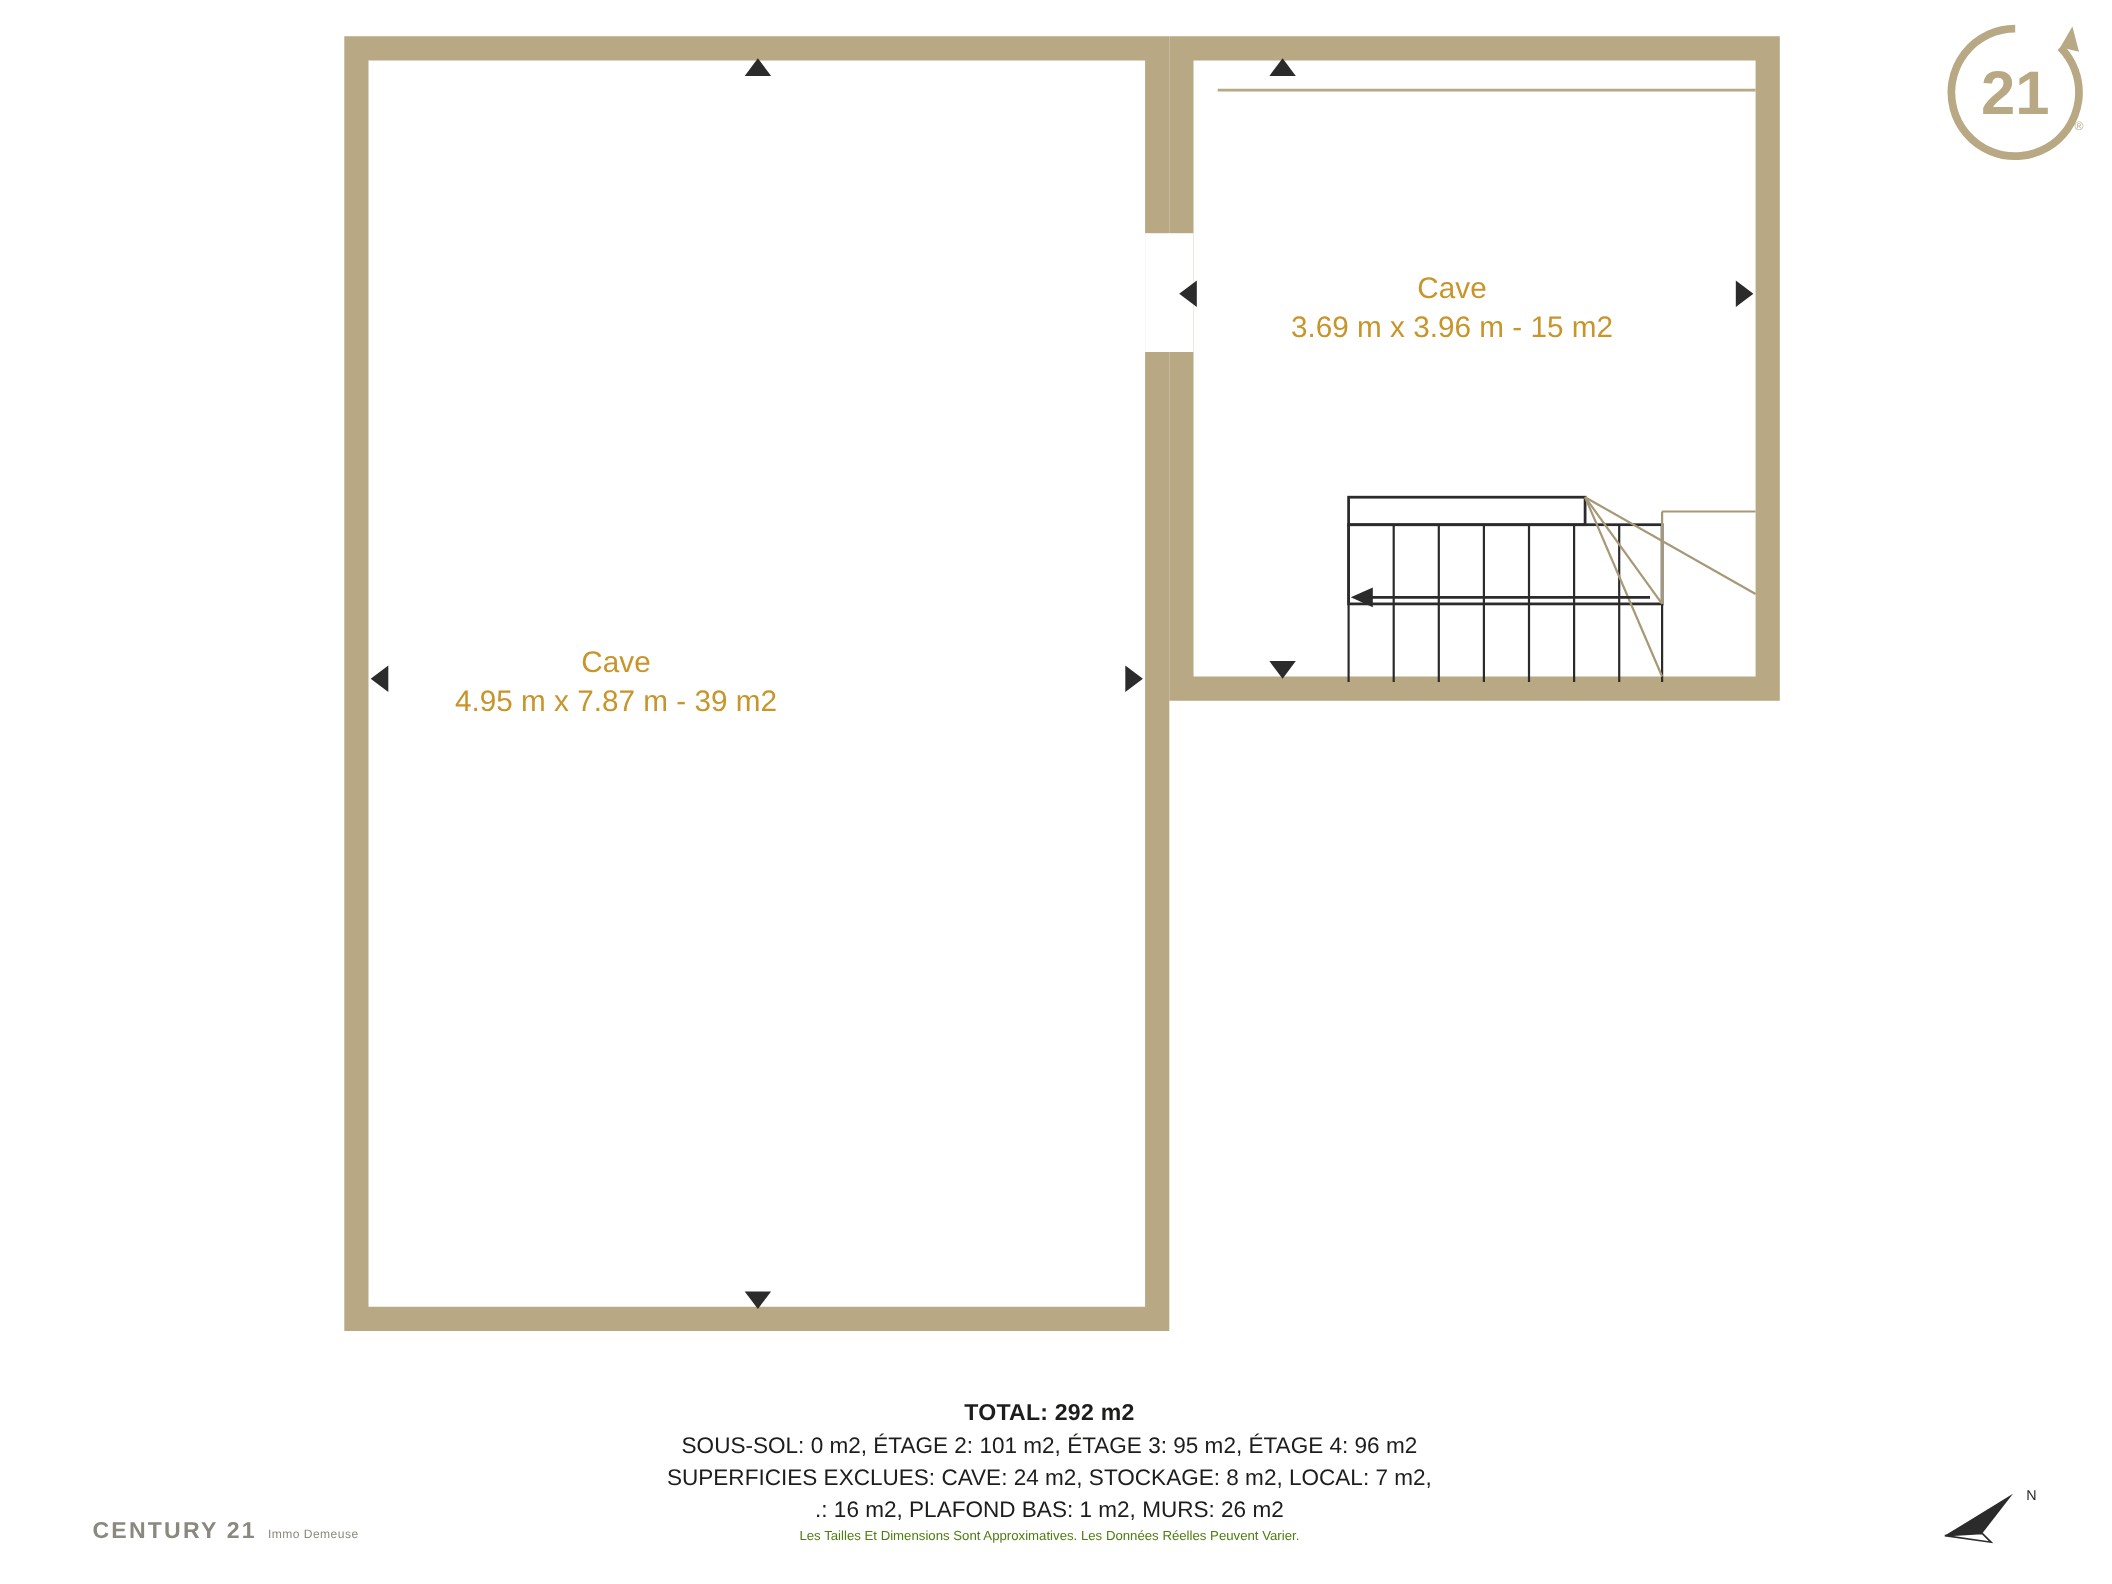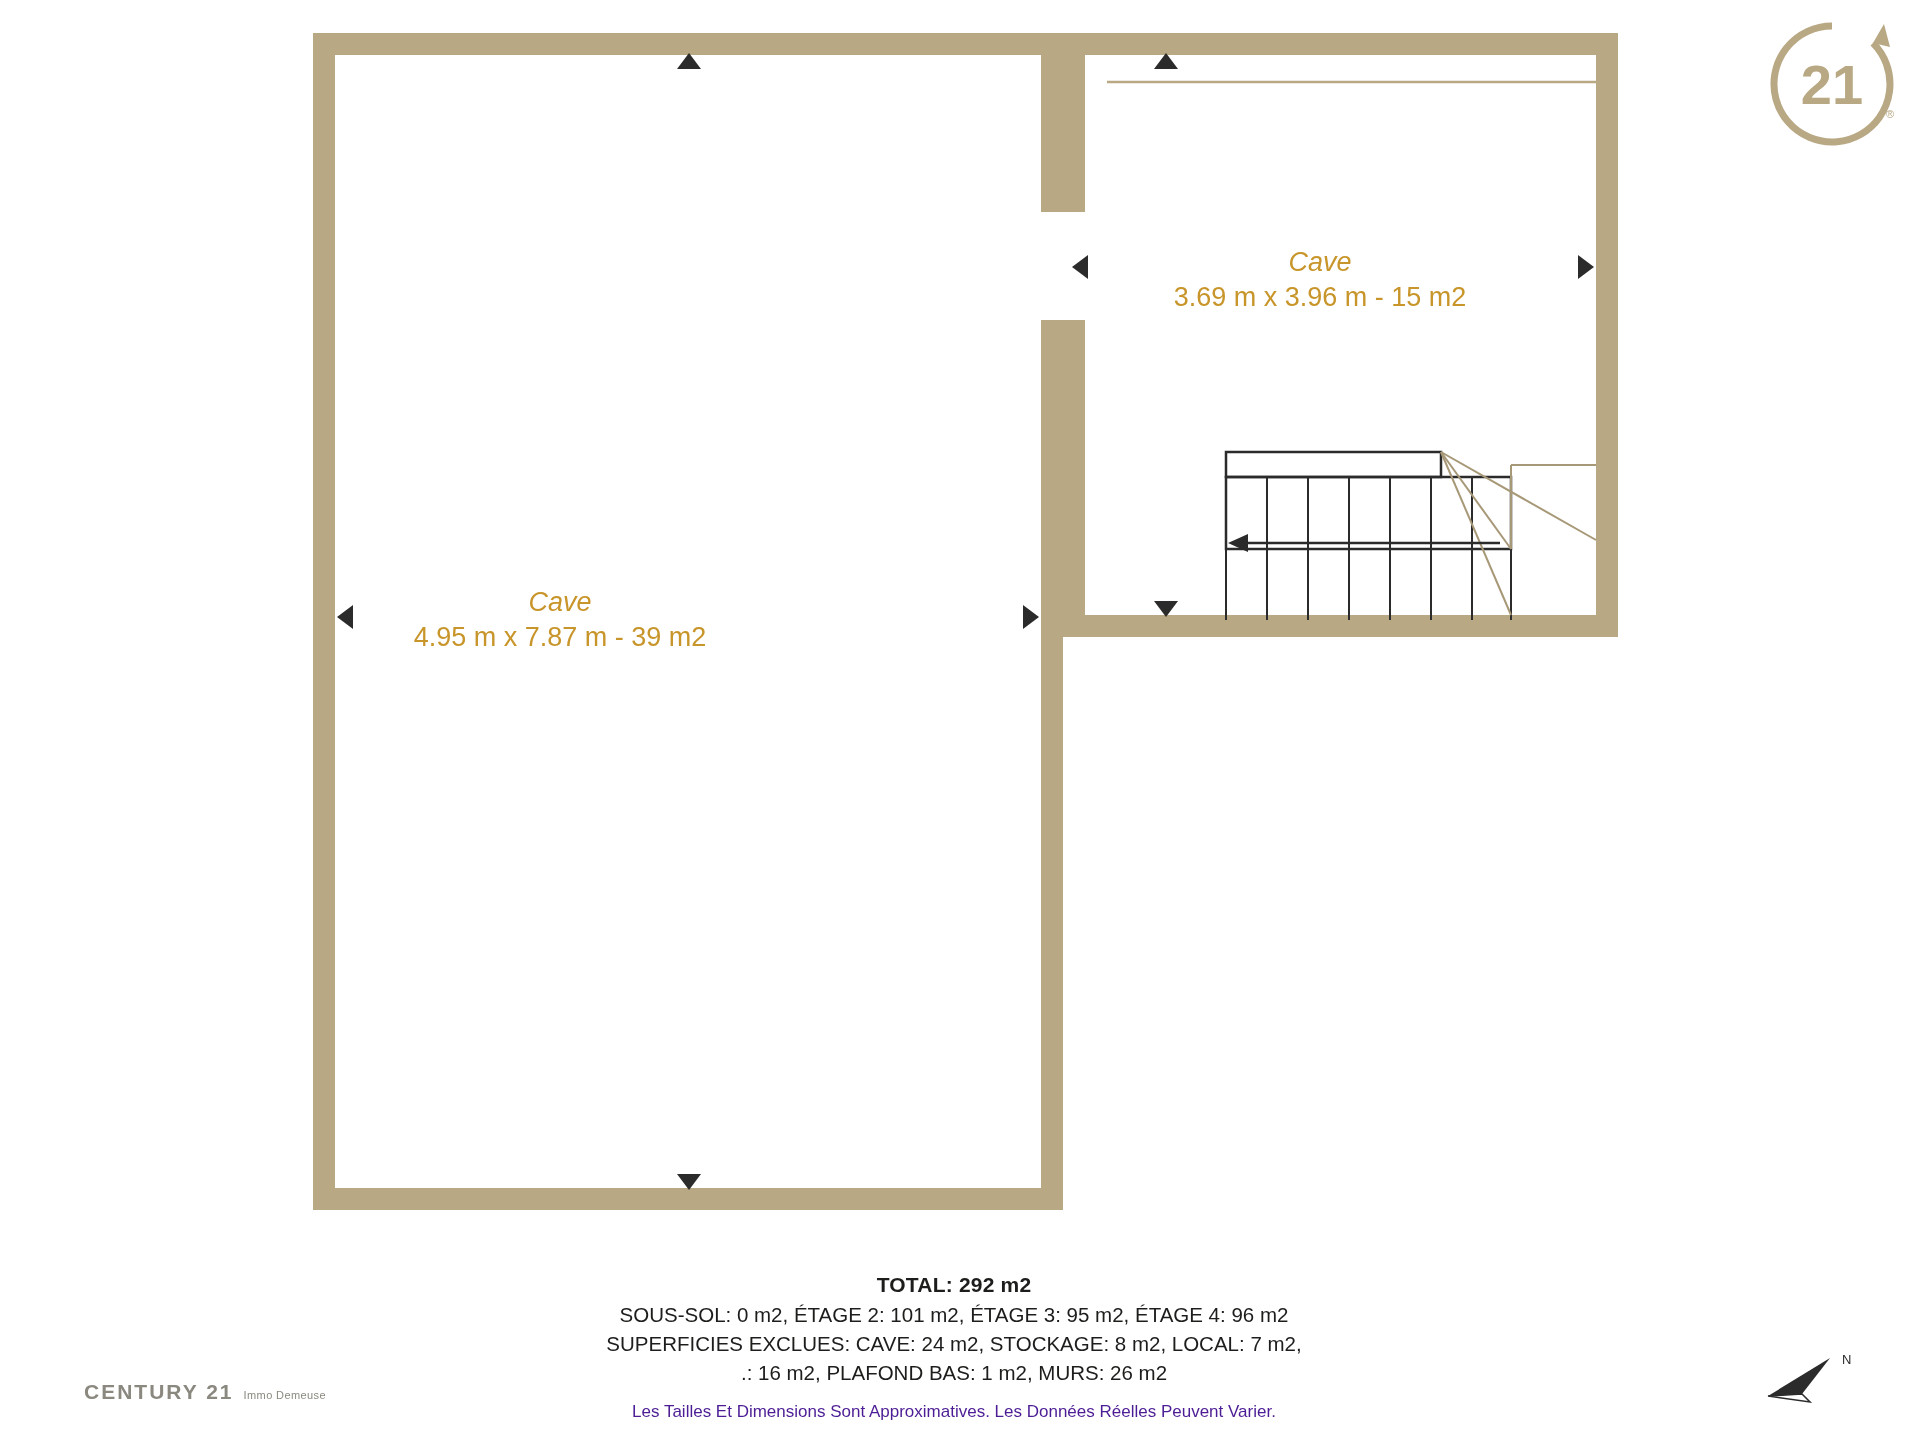--- a/index.html
+++ b/index.html
@@ -28,21 +28,20 @@
   .room-label {
     position: absolute;
     text-align: center;
     color: #c8952a;
     white-space: nowrap;
   }
   .room-label .room-name {
     font-size: 27px;
     line-height: 34px;
     color: #c8952a;
-    font-style: italic;
   }
   .room-label .room-dims {
     font-size: 27px;
     line-height: 36px;
     color: #c8952a;
   }
 
   #label-cave-main {
     left: 310px;
     top: 585px;
@@ -76,23 +75,22 @@
     font-size: 21px;
     font-weight: bold;
     line-height: 30px;
     letter-spacing: .2px;
   }
   #summary .detail-line {
     font-size: 20.5px;
     line-height: 29px;
   }
   #summary .disclaimer {
-    margin-top: 16px;
-    font-size: 17px;
-    color: #4c1d95;
+    font-size: 12px;
+    color: #4d7c0f;
     line-height: 18px;
   }
 
   
   #brand-wordmark {
     position: absolute;
     left: 84px;
     bottom: 36px;
     display: flex;
     align-items: baseline;

